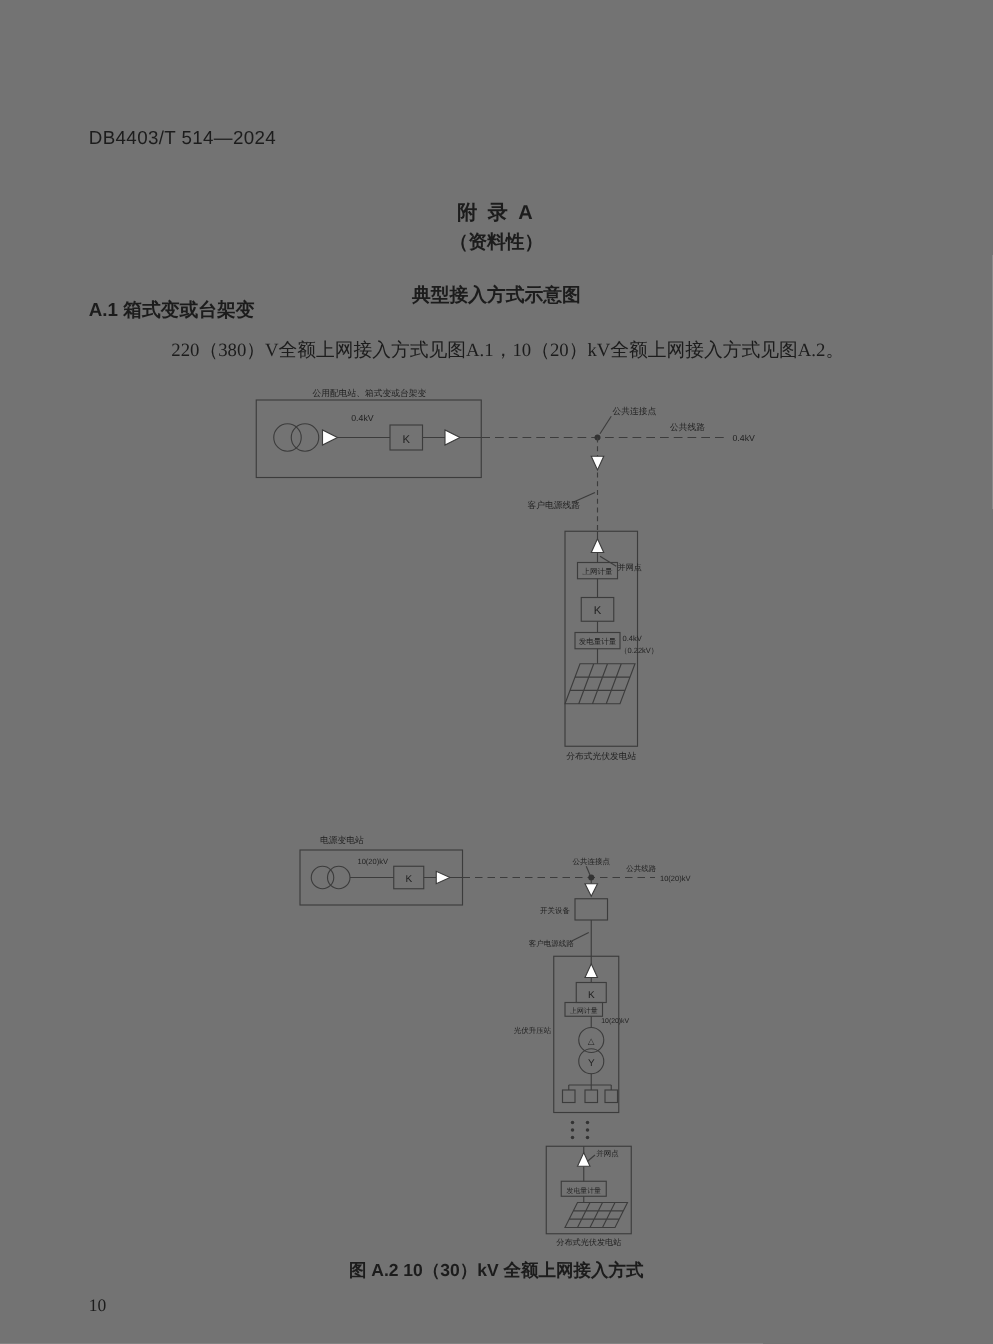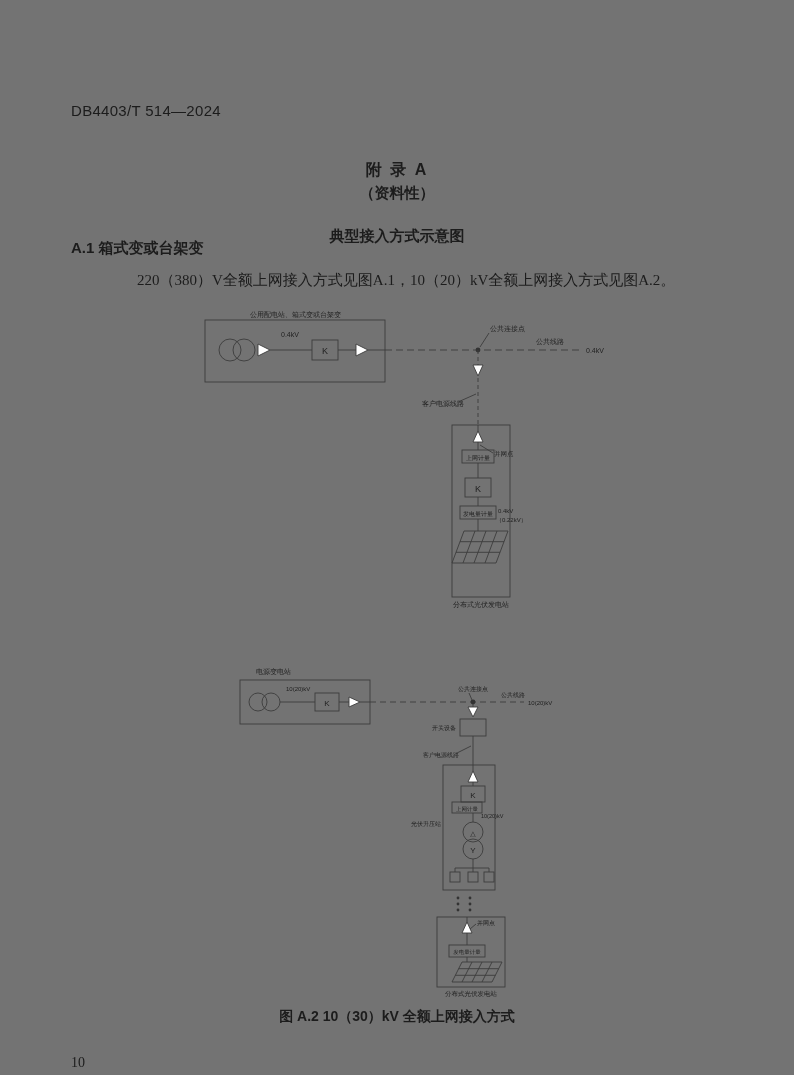--- a/index.html
+++ b/index.html
@@ -13,21 +13,21 @@
   .hdr { left:71px; top:102px; font-size:15px; font-family:"Liberation Sans",sans-serif; letter-spacing:.3px; }
   .center { left:0; width:100%; text-align:center; }
   .t1 { top:160px; font-size:16px; font-weight:bold; font-family:"Liberation Sans",sans-serif; letter-spacing:2px; }
   .t2 { top:184px; font-size:15px; font-weight:bold; font-family:"Liberation Sans",sans-serif; }
   .t3 { top:207px; font-size:15px; font-weight:bold; font-family:"Liberation Sans",sans-serif;margin-top:20px; }
   .sect { left:71px; top:239px; font-size:15px; font-weight:bold; font-family:"Liberation Sans",sans-serif; }
   .para { left:97px; top:271px; font-size:15px;margin-left:40px; }
   .cap { font-size:14px; font-weight:bold; font-family:"Liberation Sans",sans-serif; }
   .cap1 { top:630px; }
   .cap2 { top:1008px; }
-  .pgnum { left:71px; top:1038px; font-size:14px;margin-top:17px; }
+  .pgnum { left:71px; top:1038px; font-size:14px; }
   svg.fig { position:absolute; left:0; }
   svg text { font-family:"Liberation Sans",sans-serif; fill:#222; stroke:none; }
   .f7 { font-size:7px; } .f65 { font-size:6.5px; } .f6 { font-size:6px; }
   .f55 { font-size:5.5px; } .f9 { font-size:9px; } .f8 { font-size:8px; }
 </style>
 </head>
 <body>
 
 <div class="page">
 

